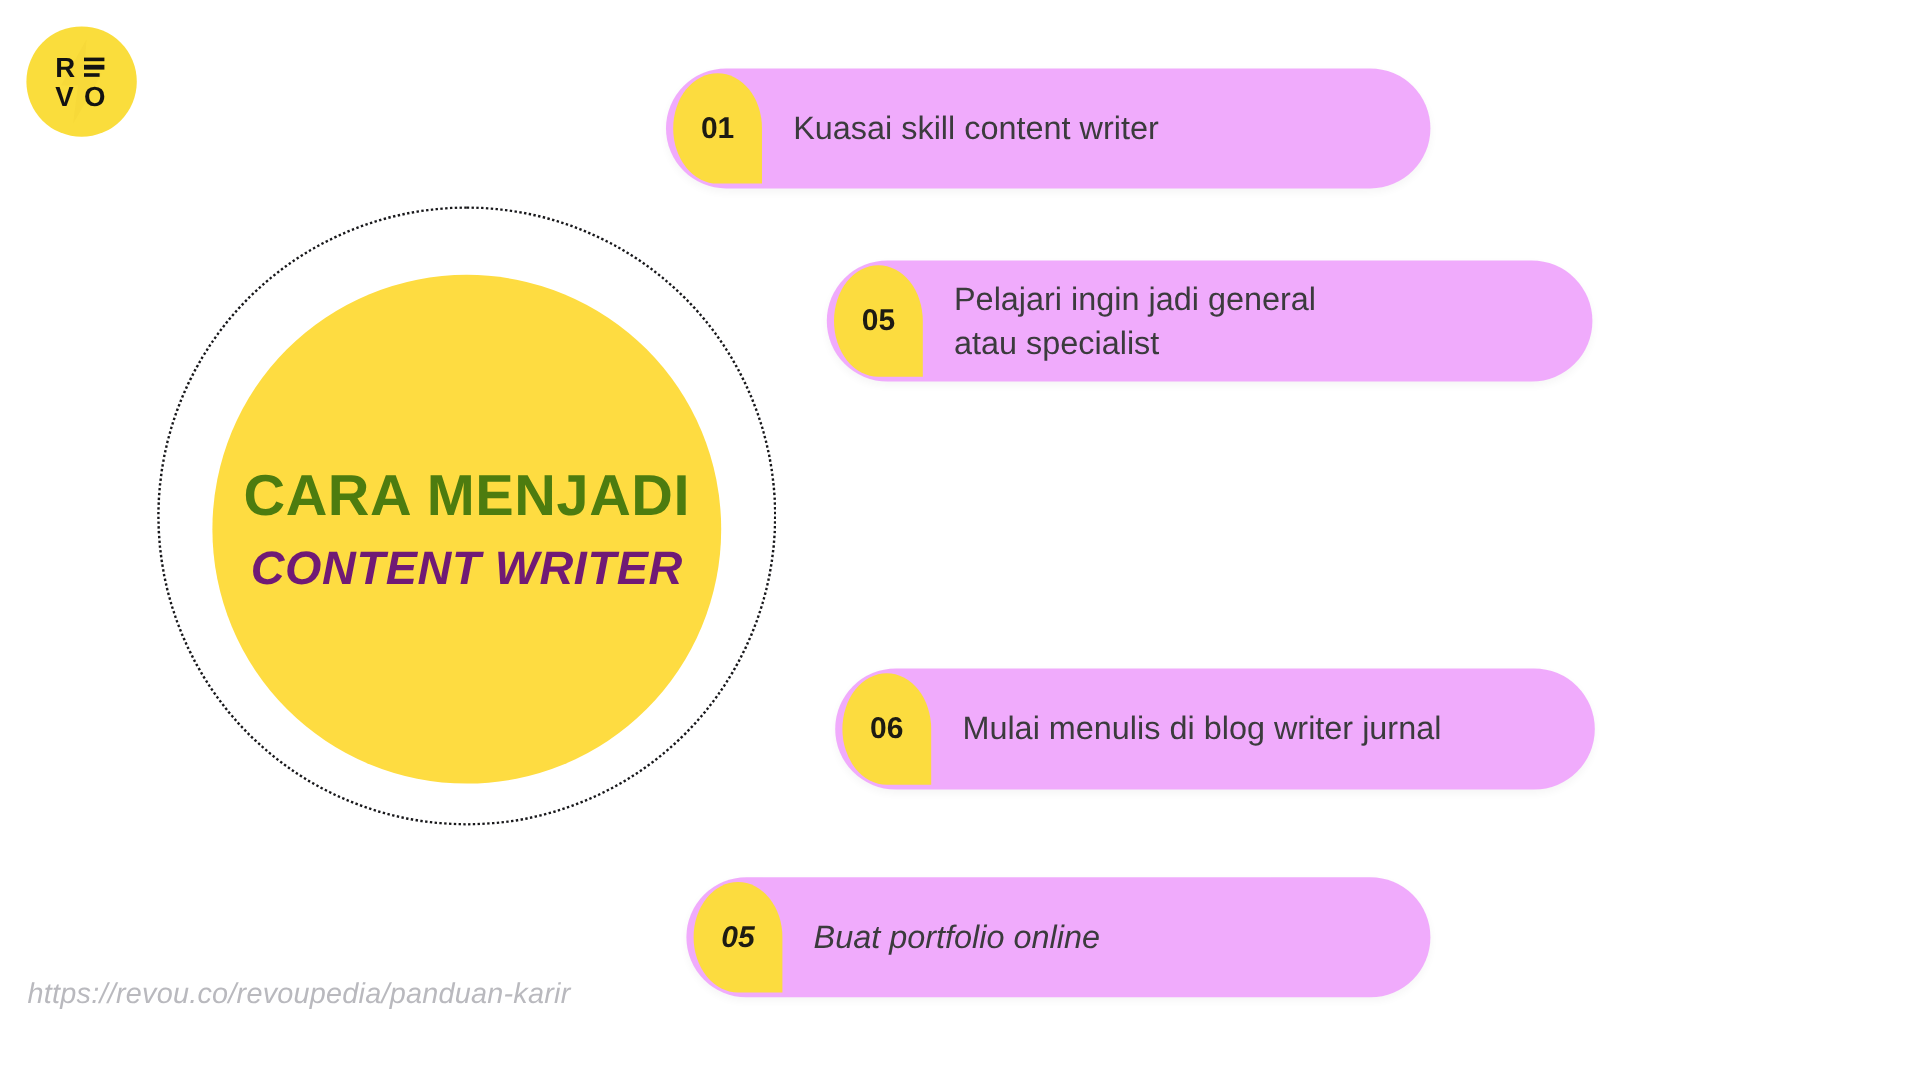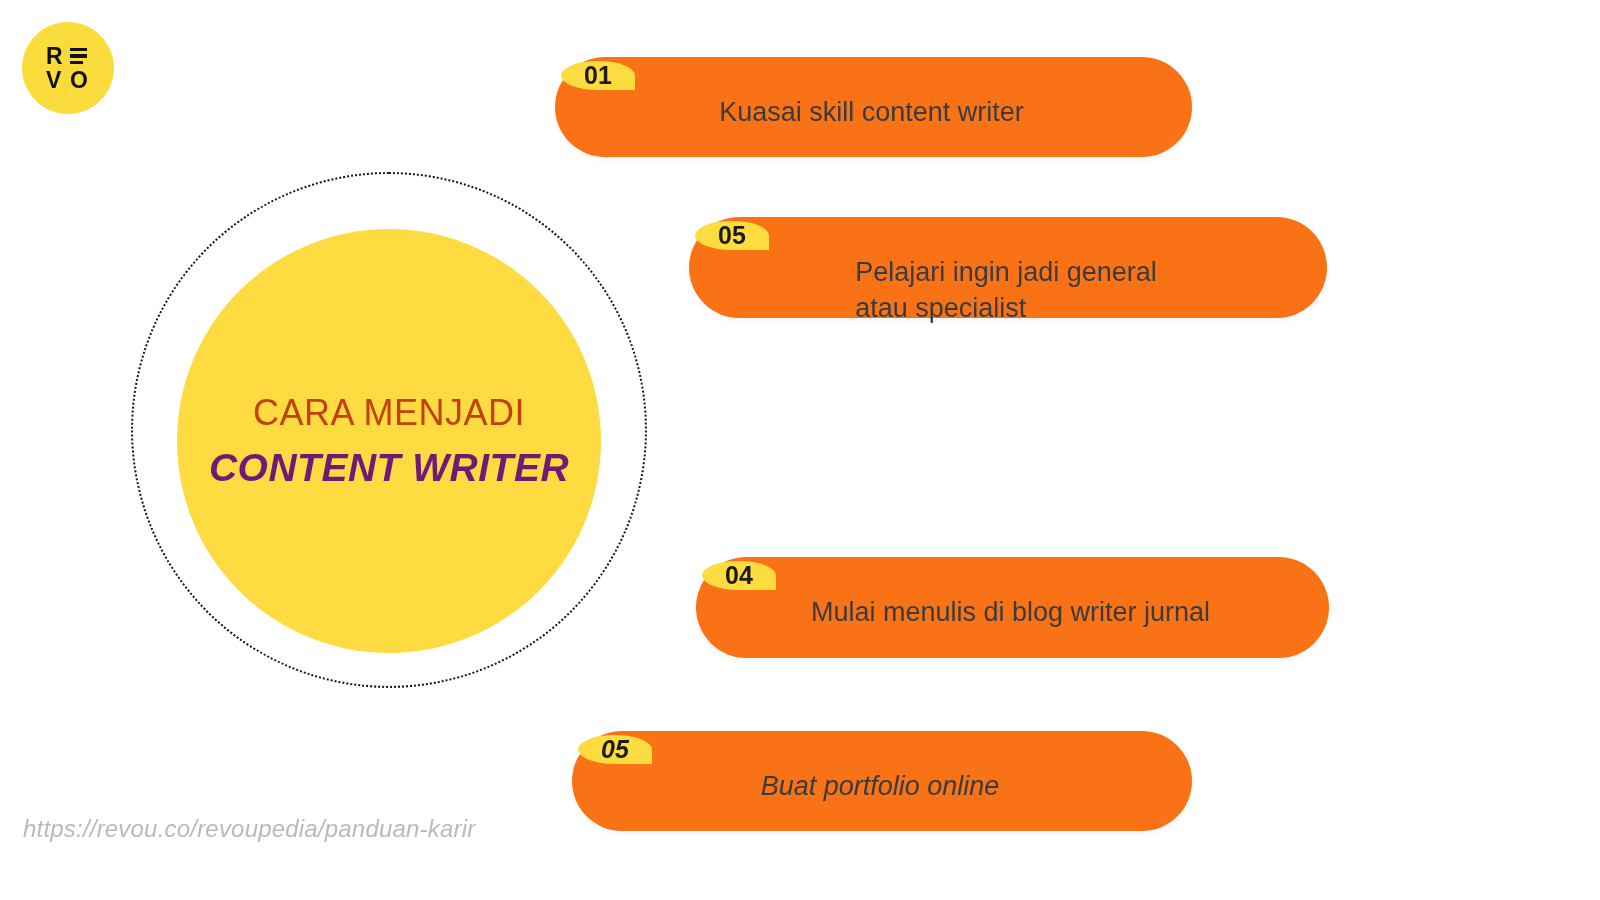--- a/index.html
+++ b/index.html
@@ -72,45 +72,44 @@
     border-radius:50%;
     background:#FEDC41;
     display:flex;
     flex-direction:column;
     align-items:center;
     justify-content:center;
     gap:12px;
   }
   #hero-circle .line1 {
     font-family:"Liberation Sans", sans-serif;
-    font-weight:400;
-    font-size:36px;
+    font-weight:700;
+    font-size:48px;
     letter-spacing:.5px;
-    color:#c2410c;
+    color:#4d7c0f;
     white-space:nowrap;
   }
   #hero-circle .line2 {
     font-family:"Liberation Sans", sans-serif;
     font-weight:700;
     font-style:italic;
     font-size:39px;
     letter-spacing:.5px;
     color:#701a75;
     white-space:nowrap;
   }
 
   
   .step {
     position:absolute;
     display:flex;
     align-items:center;
-    background:#f97316;
+    background:#f0abfc;
     border-radius:60px;
     box-shadow:0 3px 7px rgba(0,0,0,.045);
-    flex-direction:column;
   }
   .step .badge {
     flex:0 0 auto;
     width:74px;
     align-self:stretch;
     background:#FCDC3F;
     border-radius:50% 50% 0 50%;
     display:flex;
     align-items:center;
     justify-content:center;
@@ -182,21 +181,21 @@
   </div>
 
   <div class="step" id="step-2">
     <div class="badge">05</div>
     <div class="label">Pelajari ingin jadi general
 atau specialist</div>
   </div>
 
 
   <div class="step" id="step-4">
-    <div class="badge">04</div>
+    <div class="badge">06</div>
     <div class="label">Mulai menulis di blog writer jurnal</div>
   </div>
 
   <div class="step" id="step-5">
     <div class="badge">05</div>
     <div class="label">Buat portfolio online</div>
   </div>
 
   <div id="footer-url">https://revou.co/revoupedia/panduan-karir</div>
 

